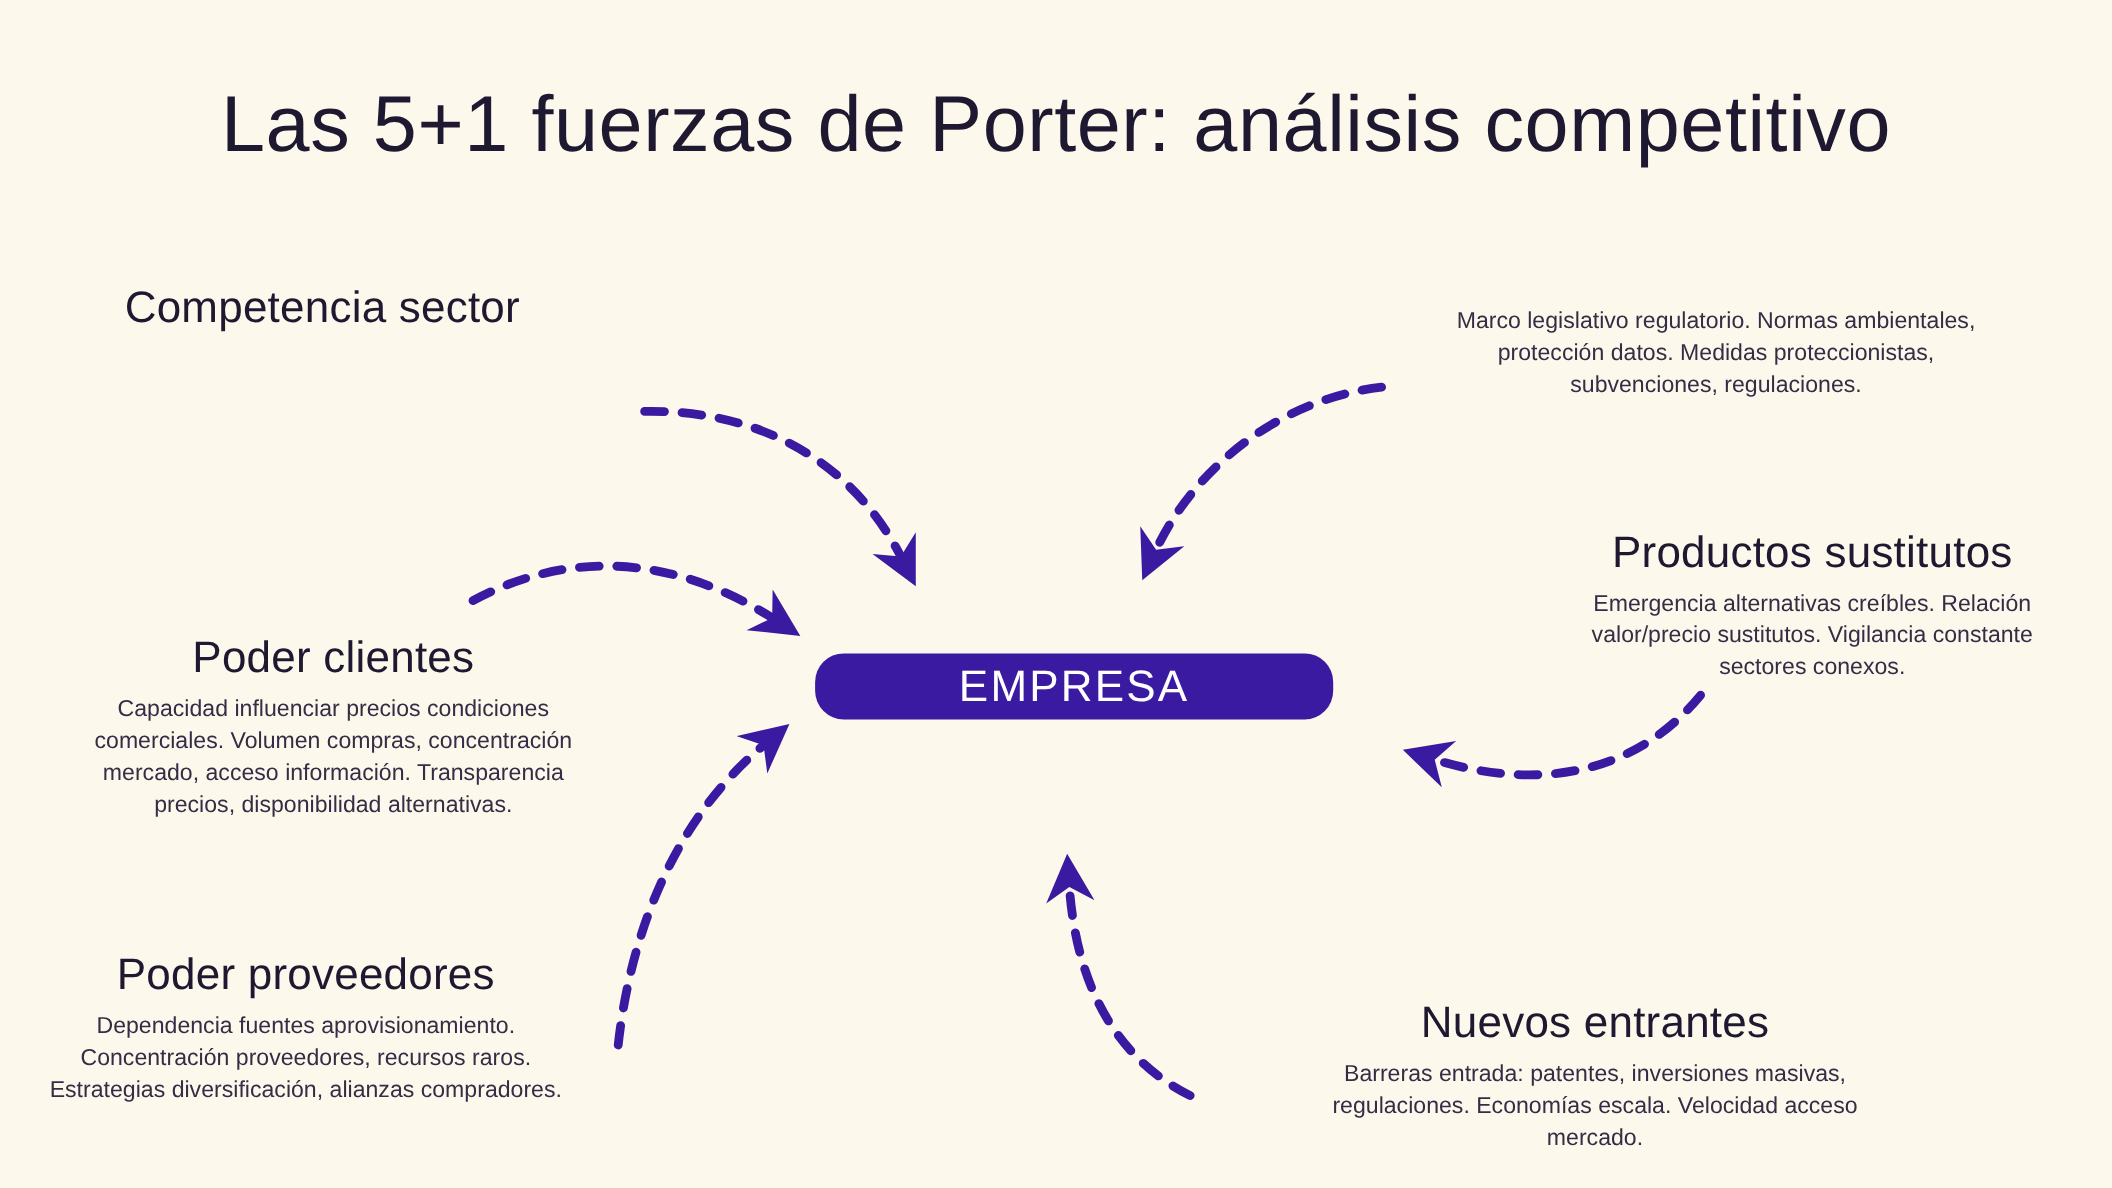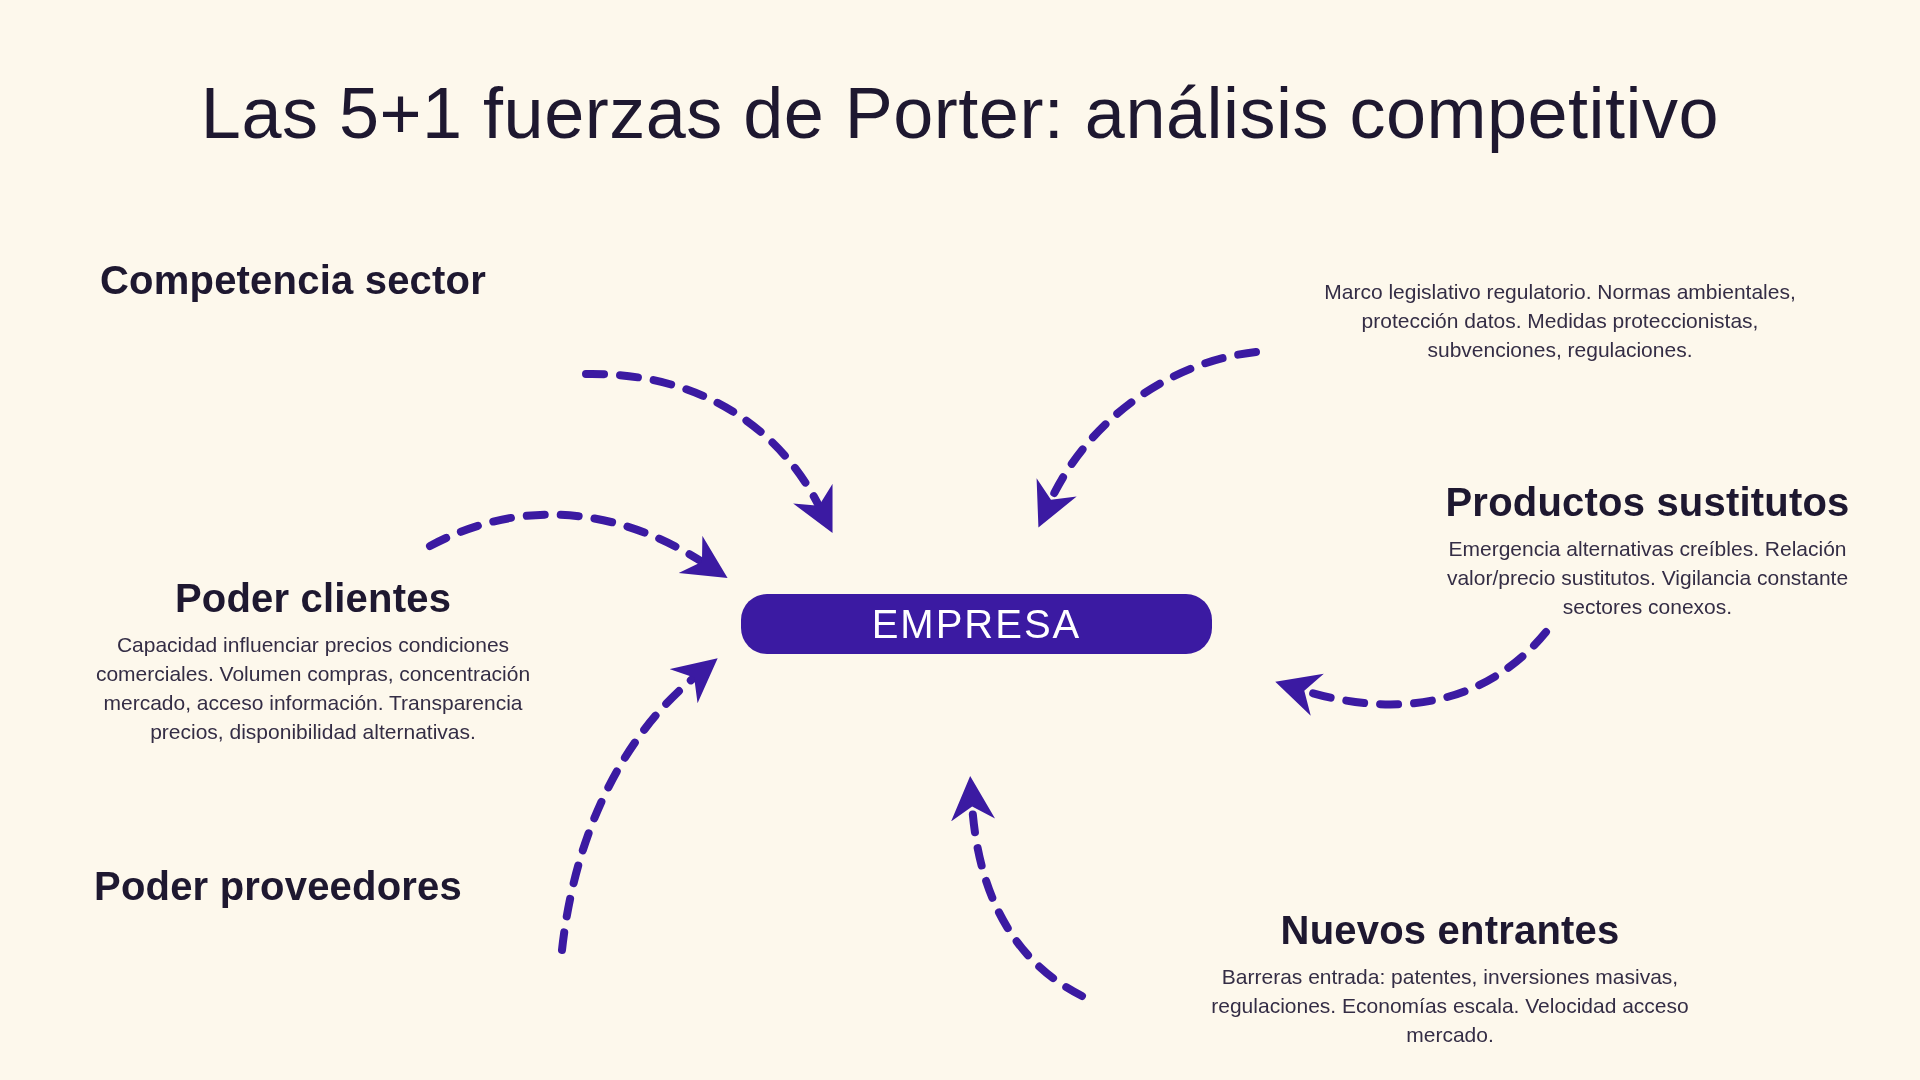--- a/index.html
+++ b/index.html
@@ -25,32 +25,32 @@
     font-weight:400;
     letter-spacing:.5px;
     color:var(--ink);
   }
   .force{
     position:absolute;
     text-align:center;
   }
   .force h2{
     font-size:40px;
-    font-weight:700;
+    font-weight:400;
     color:var(--ink);
     margin-bottom:10px;
     letter-spacing:.2px;
   }
   .force p{
     font-size:21px;
     line-height:1.38;
     color:var(--body);
   }
   #f-competencia{left:38px;  top:258px;  width:510px;}
-  #f-clientes   {left:78px;  top:576px;  width:470px;}
+  #f-clientes   {left:68px;  top:576px;  width:470px;}
   #f-proveedores{left:28px;  top:864px;  width:500px;}
   #f-autoridades{left:1295px;top:278px;  width:530px;}
   #f-sustitutos {left:1420px;top:480px;  width:455px;}
   #f-entrantes  {left:1185px;top:908px;  width:530px;}
   .center-node{
     position:absolute;
     left:741px;top:594px;
     width:471px;height:60px;
     background:var(--accent);
     border-radius:26px;
@@ -98,20 +98,21 @@
   <h2>Competencia sector</h2>
 </section>
 
 <section class="force" id="f-clientes">
   <h2>Poder clientes</h2>
   <p>Capacidad influenciar precios condiciones comerciales. Volumen compras, concentración mercado, acceso información. Transparencia precios, disponibilidad alternativas.</p>
 </section>
 
 <section class="force" id="f-proveedores">
   <h2>Poder proveedores</h2>
+  <p>Dependencia fuentes aprovisionamiento. Concentración proveedores, recursos raros. Estrategias diversificación, alianzas compradores.</p>
 </section>
 
 <section class="force" id="f-autoridades">
   <p>Marco legislativo regulatorio. Normas ambientales, protección datos. Medidas proteccionistas, subvenciones, regulaciones.</p>
 </section>
 
 <section class="force" id="f-sustitutos">
   <h2>Productos sustitutos</h2>
   <p>Emergencia alternativas creíbles. Relación valor/precio sustitutos. Vigilancia constante sectores conexos.</p>
 </section>

